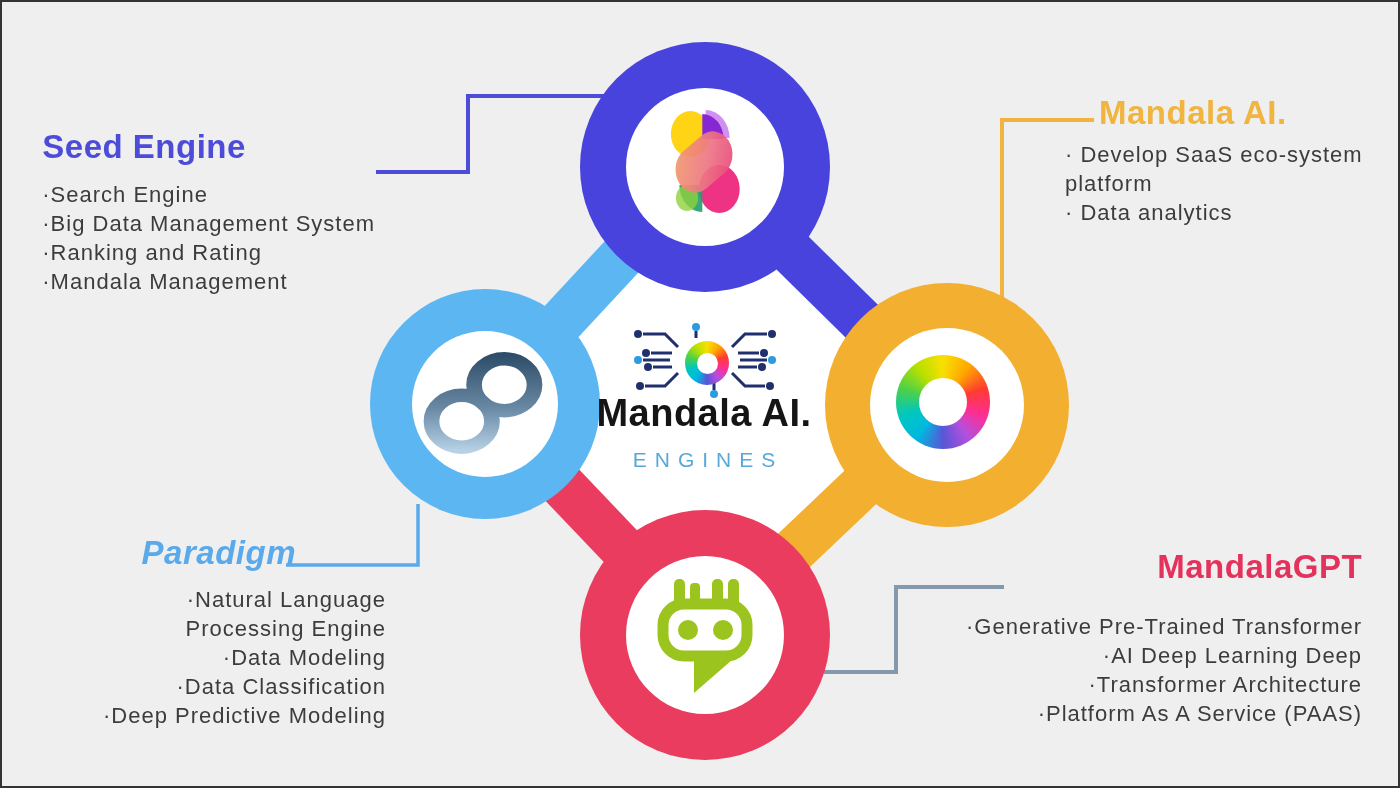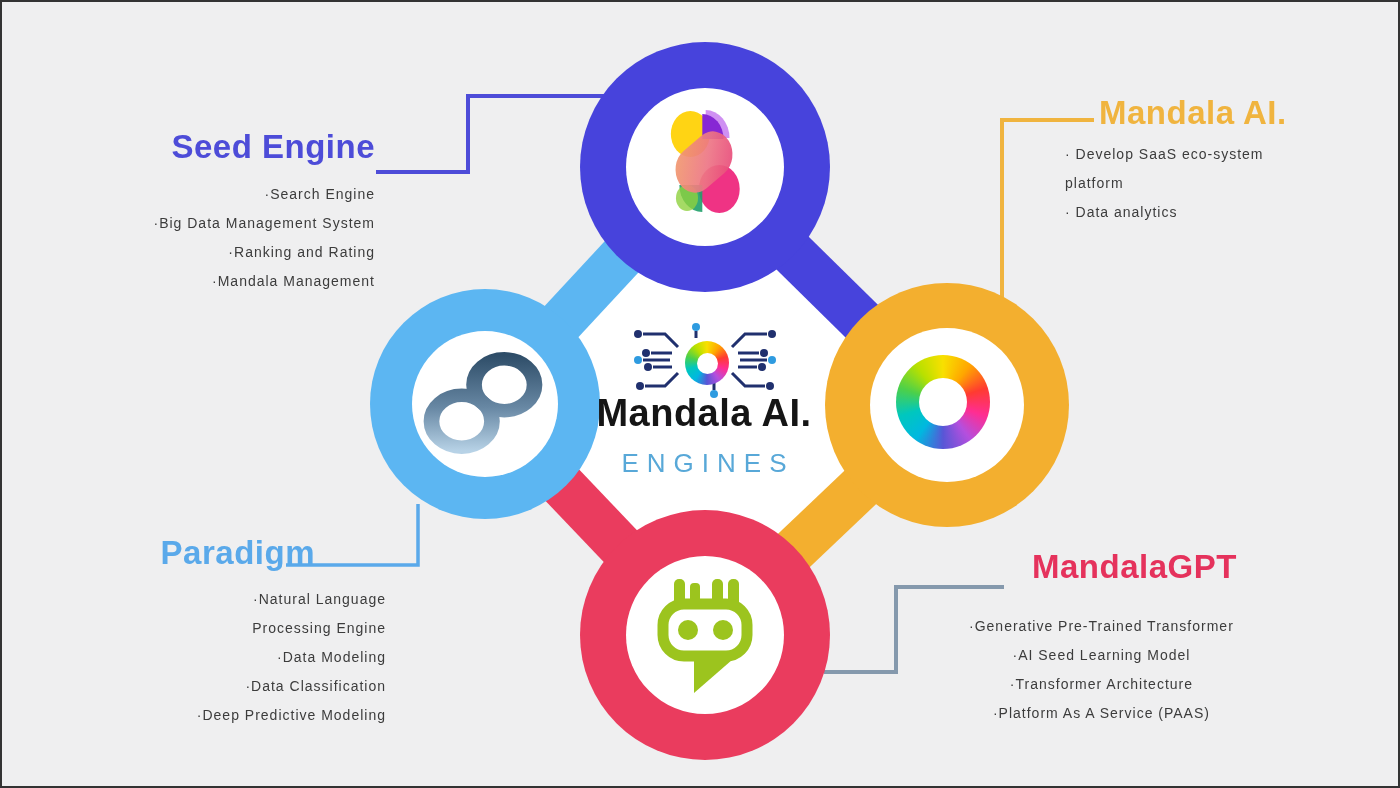--- a/index.html
+++ b/index.html
@@ -19,33 +19,33 @@
     background:conic-gradient(from 0deg,
       #f8e000,#ffa600,#ff3b30,#ff2d92,#b44fde,#5856d6,#00b8e0,#00c7be,#4cd04a,#b8e000,#f8e000);
   }
   .ring .hole{background:#ffffff;border-radius:50%;}
   .center-brand{
     position:absolute; left:502px; top:390px; width:400px; z-index:3;
     text-align:center; font-weight:bold; font-size:38px; letter-spacing:0.5px; color:#151515;
   }
   .center-sub{
     position:absolute; left:502px; top:446px; width:400px; z-index:3;
-    text-align:center; font-size:26px; letter-spacing:8px; text-indent:8px;
+    text-align:center; font-size:21px; letter-spacing:8px; text-indent:8px;
     color:var(--engines-text,#58a8d8);
   }
   .block{position:absolute; z-index:3; color:var(--body-text,#3c3c3c);}
   .block .heading{font-weight:bold; font-size:33px; letter-spacing:0.5px; line-height:42px; white-space:nowrap;}
-  .block .lines{font-size:14px; line-height:29px; letter-spacing:1px; white-space:nowrap;}
-  .block-seed{right:1023px; top:124px; text-align:right;}
+  .block .lines{font-size:22px; line-height:29px; letter-spacing:1px; white-space:nowrap;}
+  .block-seed{right:1023px; top:124px; text-align:left;}
   .block-seed .heading{color:var(--seed-heading); margin-bottom:12px;}
   .block-mandala{left:1063px; top:90px; text-align:left;}
   .block-mandala .heading{color:var(--mandala-heading); margin-left:34px; margin-bottom:6px;}
   .block-paradigm{right:1012px; top:530px; text-align:right;}
-  .block-paradigm .heading{color:var(--paradigm-heading); margin-right:71px; margin-bottom:11px;}
-  .block-gpt{left:964px; top:544px; text-align:center;}
+  .block-paradigm .heading{color:var(--paradigm-heading); margin-right:90px; margin-bottom:11px;font-style:italic;}
+  .block-gpt{left:964px; top:544px; text-align:right;}
   .block-gpt .heading{color:var(--gpt-heading); margin-left:66px; margin-bottom:24px;}
 </style>
 </head>
 <body>
 
 <div class="stage">
 
   <svg class="diagram" width="1400" height="788" viewBox="0 0 1400 788">
     <defs>
       <linearGradient id="sBody" x1="-30" y1="-30" x2="30" y2="30" gradientUnits="userSpaceOnUse">
@@ -183,19 +183,19 @@
         <div class="line">·Data Modeling</div>
         <div class="line">·Data Classification</div>
         <div class="line">·Deep Predictive Modeling</div>
       </div>
   </div>
 
   <div class="block block-gpt">
     <div class="heading">MandalaGPT</div>
     <div class="lines">
         <div class="line">·Generative Pre-Trained Transformer</div>
-        <div class="line">·AI Seed Learning Model</div>
+        <div class="line">·AI Deep Learning Deep</div>
         <div class="line">·Transformer Architecture</div>
         <div class="line">·Platform As A Service (PAAS)</div>
       </div>
   </div>
 
 </div>
 
 </body></html>

